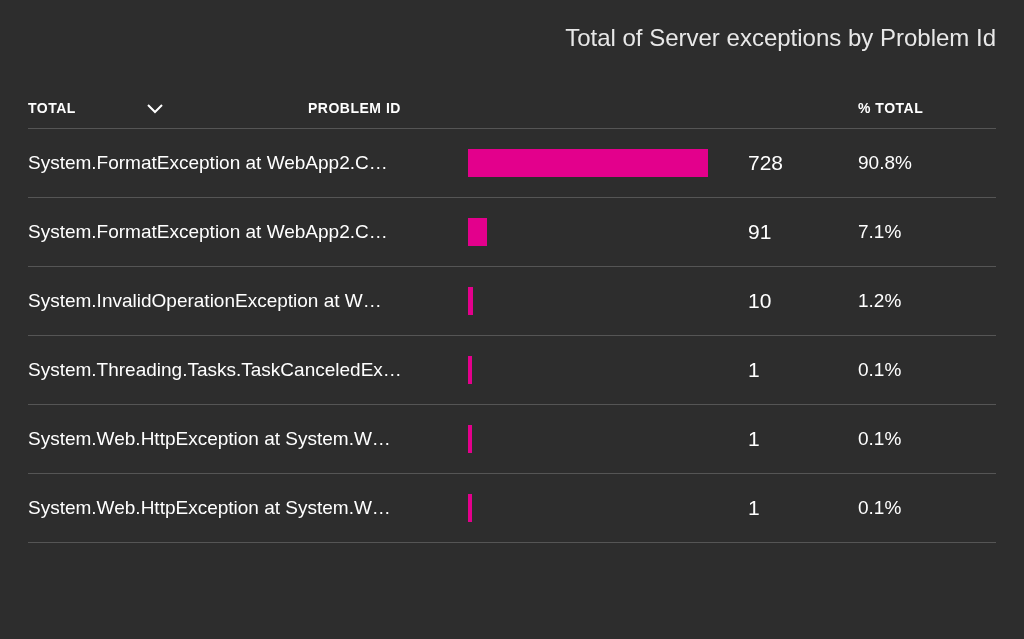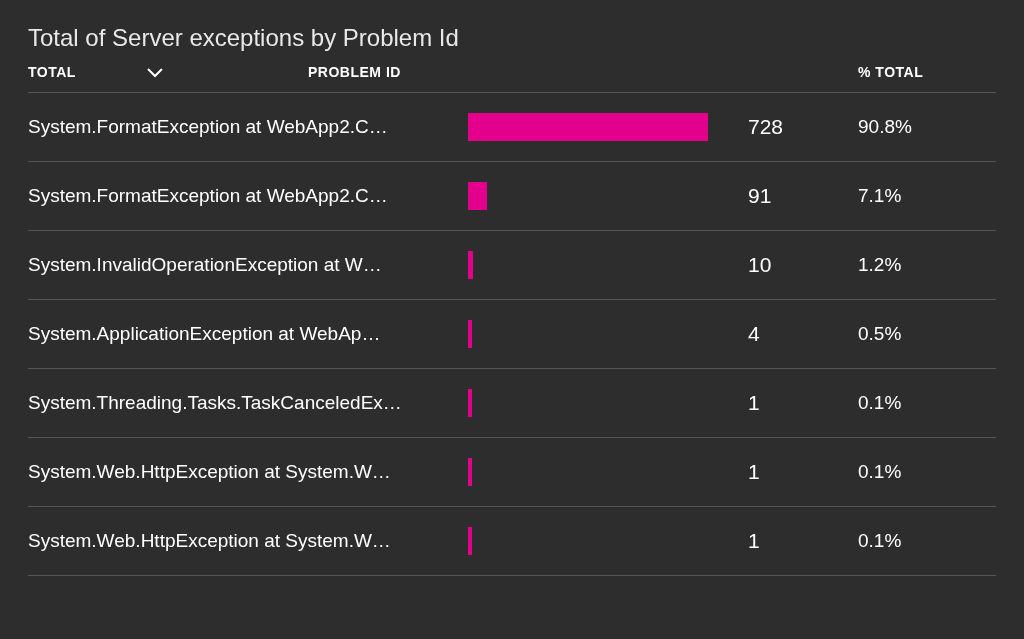--- a/index.html
+++ b/index.html
@@ -15,20 +15,22 @@
       height: 639px;
       overflow: hidden;
     }
     .container {
       padding: 24px 28px;
     }
     .title {
       font-size: 24px;
       font-weight: 400;
       color: #e8e8e8;
+      margin-bottom: 36px;
+      text-align: right;
     }
     .table {
       width: 100%;
     }
     .header-row {
       display: flex;
       align-items: center;
       padding: 12px 0;
       border-bottom: 1px solid #555;
     }
@@ -150,30 +152,20 @@
           <div class="col-problem problem-text">System.InvalidOperationException at W…</div>
           <div class="col-total">
             <div class="bar-container">
               <div class="bar" style="width: 2.2%;"></div>
             </div>
           </div>
           <div class="col-count count-text">10</div>
           <div class="col-percent percent-text">1.2%</div>
         </div>
         <div class="data-row">
-          <div class="col-problem problem-text">System.ApplicationException at WebAp…</div>
-          <div class="col-total">
-            <div class="bar-container">
-              <div class="bar" style="width: 1.8%;"></div>
-            </div>
-          </div>
-          <div class="col-count count-text">4</div>
-          <div class="col-percent percent-text">0.5%</div>
-        </div>
-        <div class="data-row">
           <div class="col-problem problem-text">System.Threading.Tasks.TaskCanceledEx…</div>
           <div class="col-total">
             <div class="bar-container">
               <div class="bar" style="width: 1.6%;"></div>
             </div>
           </div>
           <div class="col-count count-text">1</div>
           <div class="col-percent percent-text">0.1%</div>
         </div>
         <div class="data-row">

